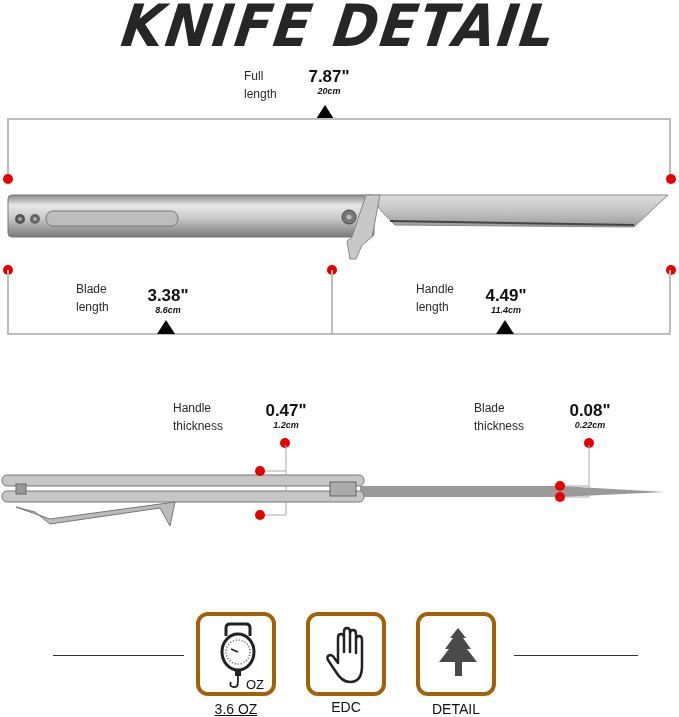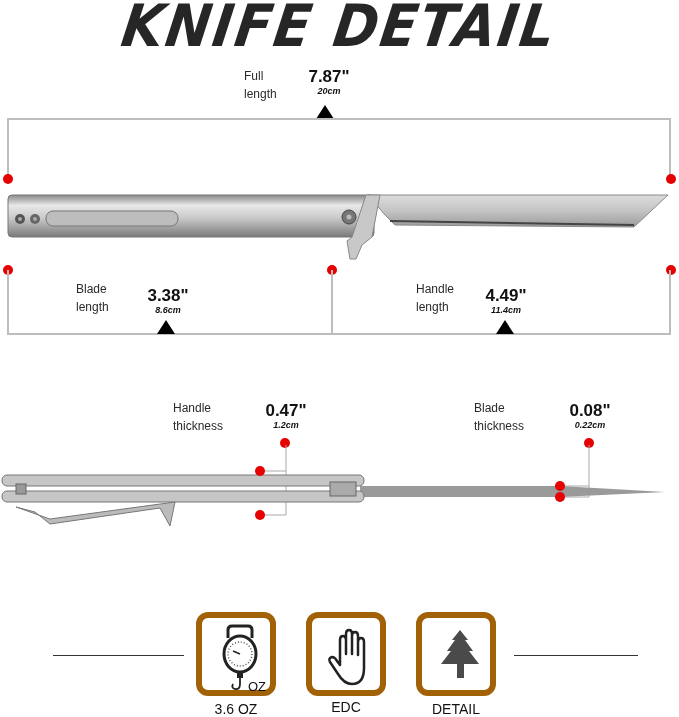--- a/index.html
+++ b/index.html
@@ -6,21 +6,21 @@
   body { width:679px; height:717px; position:relative; overflow:hidden; font-family:"Liberation Sans", sans-serif; color:#222; }
   .abs { position:absolute; }
   .title { left:0; top:0; width:679px; text-align:center; font-family:"DejaVu Sans", sans-serif; font-weight:bold; font-style:italic; font-size:54px; letter-spacing:2px; color:#262626; transform:skewX(-8deg) scaleY(1.08); line-height:58px; top:-2px; }
   .lbl { font-size:12px; line-height:18px; color:#2a2a2a; }
   .val { font-size:17px; font-weight:bold; line-height:18px; color:#111; text-align:center; }
   .sub { font-size:9px; font-weight:bold; line-height:10px; color:#111; text-align:center; display:block;font-style:italic; }
   .tri { width:0; height:0; border-left:9px solid transparent; border-right:9px solid transparent; border-bottom:14px solid #000; }
   .hline { background:#bdbdbd; height:2px; }
   .vline { background:#bdbdbd; width:2px; }
   .dot { width:10px; height:10px; border-radius:50%; background:#e60000; }
-  .card { width:80px; height:84px; border:6px solid #a16207; border-radius:12px; box-sizing:border-box; background:#fff; }
+  .card { width:80px; height:84px; border:4px solid #a16207; border-radius:12px; box-sizing:border-box; background:#fff; }
   .cardlbl { font-size:14px; color:#111; text-align:center; width:110px; }
   .rule { height:1px; background:#333; }
 </style>
 </head>
 <body>
 
 <div class="abs title">KNIFE DETAIL</div>
 
 <div class="abs lbl" style="left:244px;top:67px;">
   <div>Full</div>
@@ -149,21 +149,21 @@
   <svg width="76" height="80">
     <path d="M26 20 L26 12 Q26 8 30 8 L46 8 Q50 8 50 12 L50 20" fill="none" stroke="#222" stroke-width="3"></path>
     <ellipse cx="38" cy="36" rx="16" ry="18" fill="#fff" stroke="#222" stroke-width="3"></ellipse>
     <circle cx="38" cy="36" r="12" fill="none" stroke="#555" stroke-width="1.5" stroke-dasharray="1 2"></circle>
     <line x1="38" y1="36" x2="31" y2="33" stroke="#222" stroke-width="1.5"></line>
     <rect x="35" y="54" width="6" height="6" fill="#222"></rect>
     <path d="M38 60 L38 66 Q38 72 33 71 Q29 70 31 66" fill="none" stroke="#222" stroke-width="1.8"></path>
     <text x="46" y="73" font-family="Liberation Sans, sans-serif" font-size="13" fill="#111">OZ</text>
   </svg>
 </div>
-<div class="abs cardlbl" style="left:181px;top:701px;">3.6 OZ</div>
+<div class="abs cardlbl" style="left:181px;top:701px;text-decoration:underline;">3.6 OZ</div>
 
 <div class="abs card" style="left:306px;top:612px;">
   <svg width="76" height="80">
     <path d="M26 56 L18 44 Q16 40 20 39 Q23 39 25 43 L28 47 L28 22 Q28 18 31 18 Q34 18 34 22 L34 36 L34 16 Q34 12 37 12 Q40 12 40 16 L40 36 L40 18 Q40 14 43 14 Q46 14 46 18 L46 37 L46 24 Q46 20 49 20 Q52 20 52 24 L52 50 Q52 66 40 66 Q32 66 26 56 Z" fill="#fff" stroke="#222" stroke-width="2.5" stroke-linejoin="round"></path>
   </svg>
 </div>
 <div class="abs cardlbl" style="left:291px;top:699px;">EDC</div>
 
 <div class="abs card" style="left:416px;top:612px;">
   <svg width="76" height="80">

